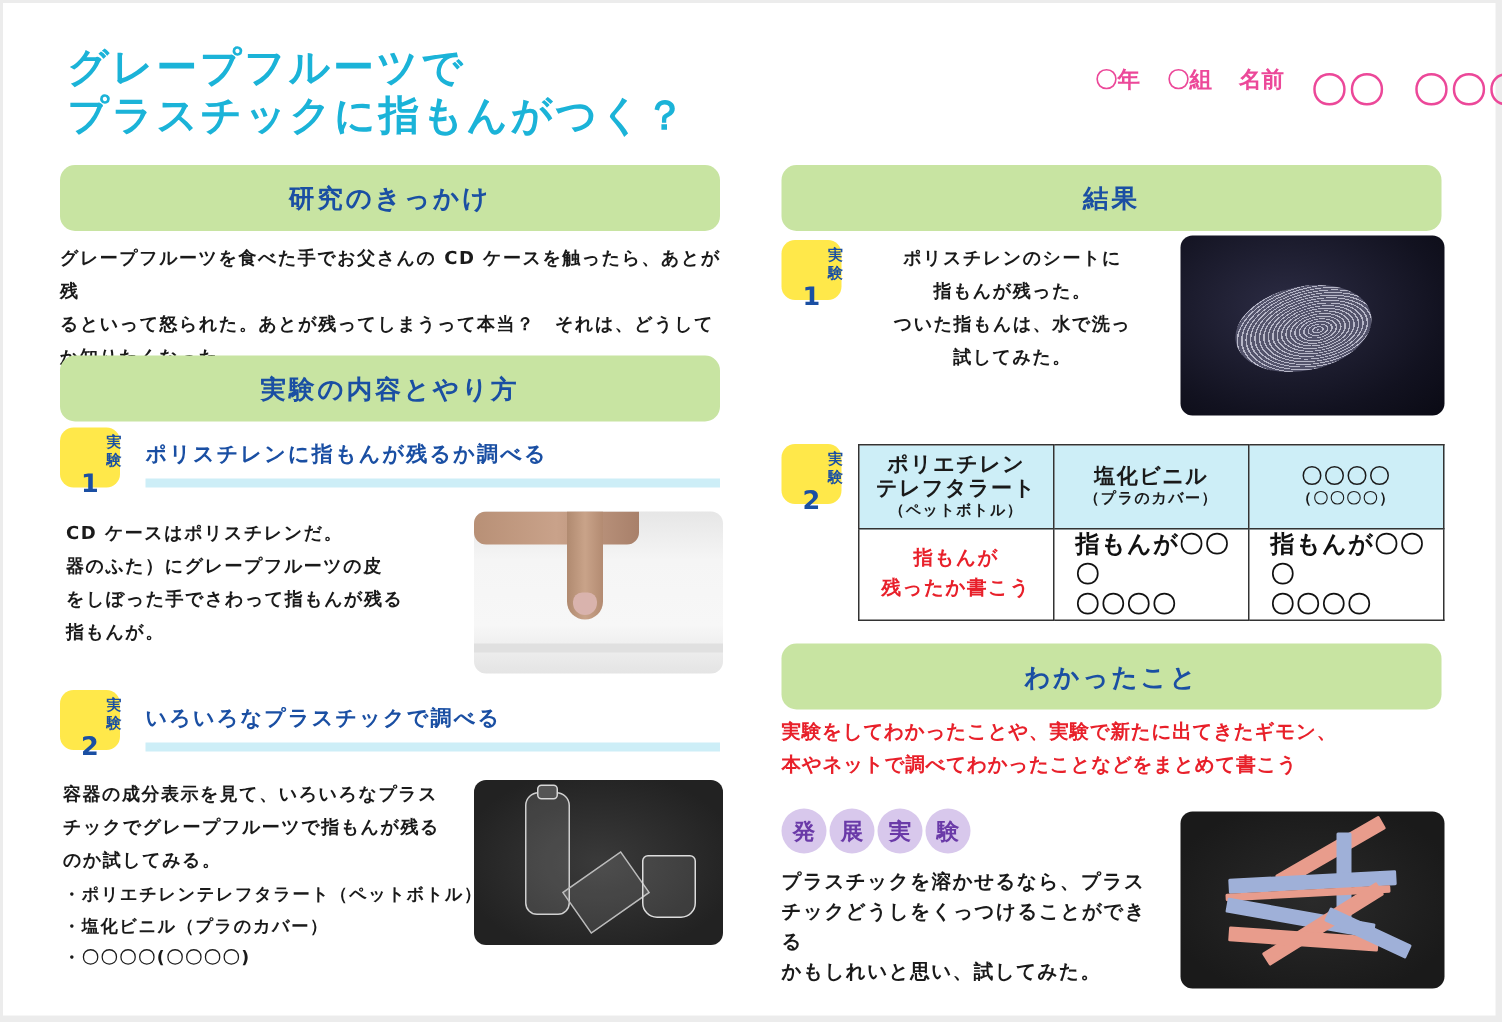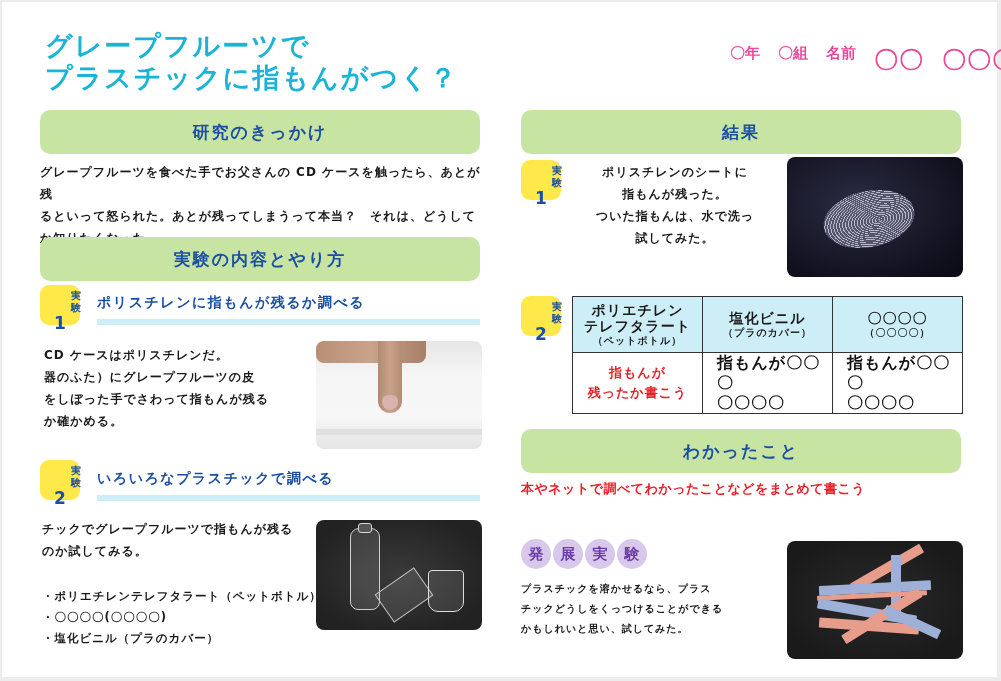--- a/index.html
+++ b/index.html
@@ -90,44 +90,45 @@
     <span class="b1">実験</span>
     <span class="b2">1</span>
   </div>
   <div class="exp-heading" style="left:95px; top:292px;">ポリスチレンに指もんが残るか調べる</div>
   <div class="underline" style="left:95px; top:317px; width:383px;"></div>
 
   <div class="body-text" style="left:42px; top:342px; width:260px;">
     <div>CD ケースはポリスチレンだ。</div>
     <div>器のふた）にグレープフルーツの皮</div>
     <div>をしぼった手でさわって指もんが残る</div>
-    <div>か確かめる。</div>
+    <div>指もんが。</div>
   </div>
   <div class="photo photo-finger">
     <div class="hand"></div>
     <div class="finger"></div>
     <div class="nail"></div>
     <div class="tray"></div>
   </div>
 
   <div class="badge" style="left:38px; top:458px;">
     <span class="b1">実験</span>
     <span class="b2">2</span>
   </div>
   <div class="exp-heading" style="left:95px; top:468px;">いろいろなプラスチックで調べる</div>
   <div class="underline" style="left:95px; top:493px; width:383px;"></div>
 
   <div class="body-text" style="left:40px; top:516px; width:270px;">
+    <div>容器の成分表示を見て、いろいろなプラス</div>
     <div>チックでグレープフルーツで指もんが残る</div>
     <div>のか試してみる。</div>
   </div>
   <div class="body-text" style="left:40px; top:584px; width:280px; line-height:21px; font-size:11.5px;">
     <div>・ポリエチレンテレフタラート（ペットボトル）</div>
+    <div>・塩化ビニル（プラのカバー）</div>
     <div>・〇〇〇〇(〇〇〇〇)</div>
-    <div>・塩化ビニル（プラのカバー）</div>
   </div>
   <div class="photo photo-plastics">
     <div class="bottle"></div>
     <div class="tray"></div>
     <div class="cup"></div>
   </div>
 
   <div class="banner" style="left:519px; top:108px; width:440px;">結果</div>
 
   <div class="badge" style="left:519px; top:158px;">
@@ -178,30 +179,31 @@
       <td class="left">
         <div>指もんが〇〇〇</div>
         <div>〇〇〇〇</div>
       </td>
     </tr>
   </tbody>
     </table>
 
   <div class="banner" style="left:519px; top:427px; width:440px;">わかったこと</div>
   <div class="red-text">
+    <div>実験をしてわかったことや、実験で新たに出てきたギモン、</div>
     <div>本やネットで調べてわかったことなどをまとめて書こう</div>
   </div>
 
   <div class="dev">
     <span>発</span>
     <span>展</span>
     <span>実</span>
     <span>験</span>
   </div>
-  <div class="body-text" style="left:519px; top:577px; width:250px; font-size:10px; line-height:20px;">
+  <div class="body-text" style="left:519px; top:577px; width:250px; font-size:13px; line-height:20px;">
     <div>プラスチックを溶かせるなら、プラス</div>
     <div>チックどうしをくっつけることができる</div>
     <div>かもしれいと思い、試してみた。</div>
   </div>
   <div class="photo photo-sticks">
     <div class="stick pink" style="left:60px; top:22px; width:80px; transform:rotate(-30deg);"></div>
     <div class="stick blue" style="left:78px; top:40px; width:62px; transform:rotate(90deg);"></div>
     <div class="stick blue" style="left:32px; top:42px; width:112px; transform:rotate(-3deg);"></div>
     <div class="stick pink" style="left:30px; top:52px; width:110px; transform:rotate(-3deg); height:5px;"></div>
     <div class="stick blue" style="left:30px; top:66px; width:100px; transform:rotate(10deg);"></div>

